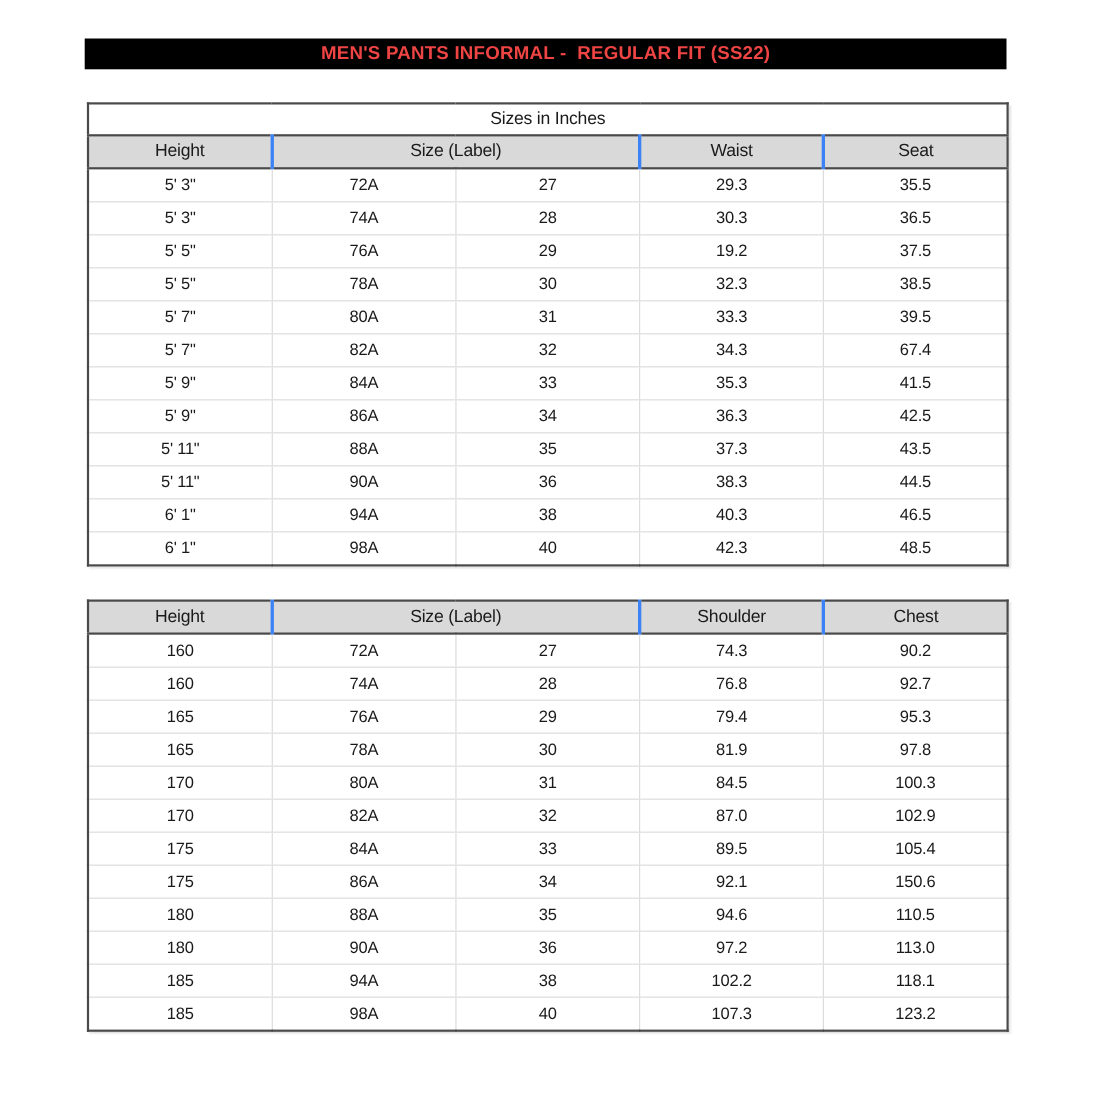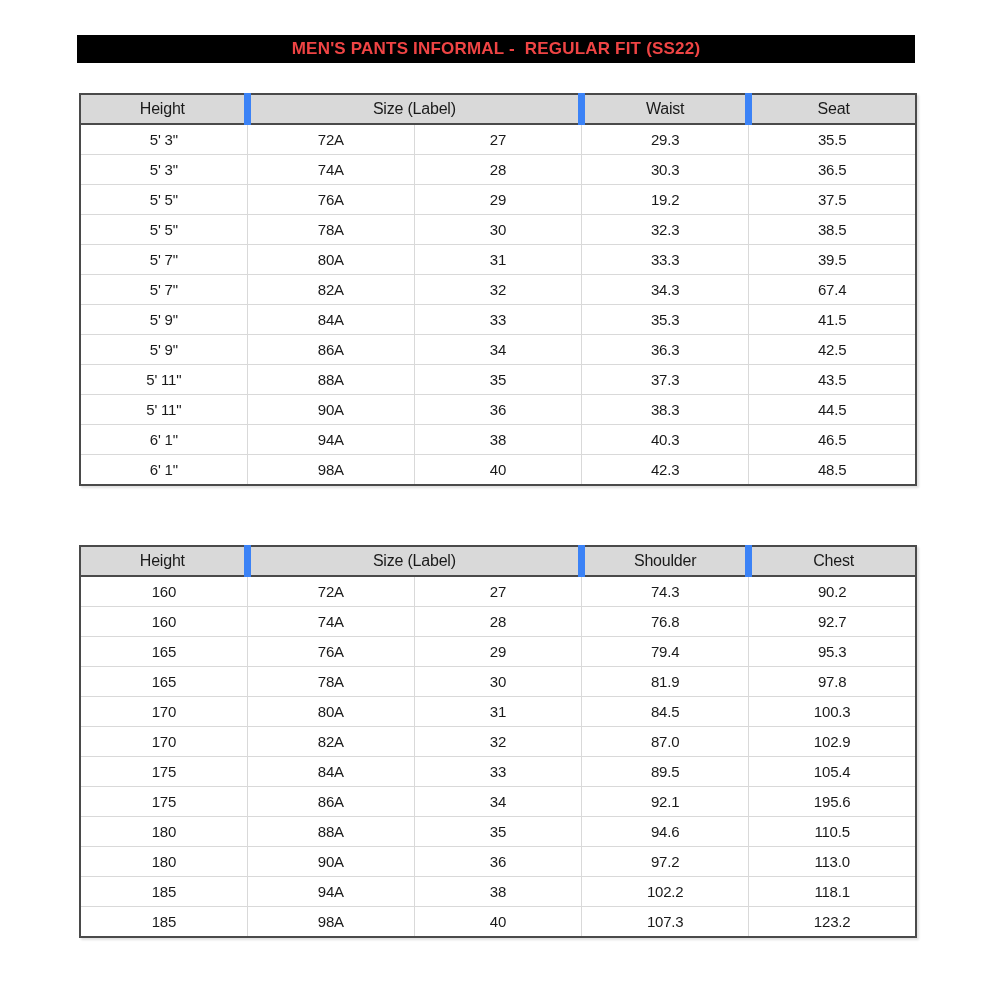--- a/index.html
+++ b/index.html
@@ -59,21 +59,21 @@
     border-bottom: 2px solid #4a4a4a;
     padding: 0;
   }
   tr.head-row th {
     height: 28px;
     background: #d9d9d9;
     font-weight: normal;
     font-size: 16px;
     text-align: center;
     border-bottom: 2px solid #4a4a4a;
-    border-left: 7px solid #3b82f6;
+    border-left: 3px solid #3b82f6;
     padding: 0;
   }
   tr.head-row th:first-child { border-left: none; margin-top: 15px; }
 
   tbody.data-rows td {
     height: 29px;
     text-align: center;
     vertical-align: middle;
     border-top: 1px solid #d9d9d9;
     border-left: 1px solid #d9d9d9;
@@ -93,20 +93,23 @@
 
   <table class="size-table" id="table-inches">
     <colgroup>
         <col>
         <col>
         <col>
         <col>
         <col>
       </colgroup>
     <thead>
+      <tr class="caption-row">
+        <td colspan="5">Sizes in Inches</td>
+      </tr>
       <tr class="head-row">
         <th colspan="1">Height</th>
         <th colspan="2">Size (Label)</th>
         <th colspan="1">Waist</th>
         <th colspan="1">Seat</th>
       </tr>
     </thead>
     <tbody class="data-rows" data-rows="tables.0.rows">
         <tr>
           <td>5' 3"</td>
@@ -259,21 +262,21 @@
           <td>84A</td>
           <td>33</td>
           <td>89.5</td>
           <td>105.4</td>
         </tr>
         <tr>
           <td>175</td>
           <td>86A</td>
           <td>34</td>
           <td>92.1</td>
-          <td>195.6</td>
+          <td>150.6</td>
         </tr>
         <tr>
           <td>180</td>
           <td>88A</td>
           <td>35</td>
           <td>94.6</td>
           <td>110.5</td>
         </tr>
         <tr>
           <td>180</td>

